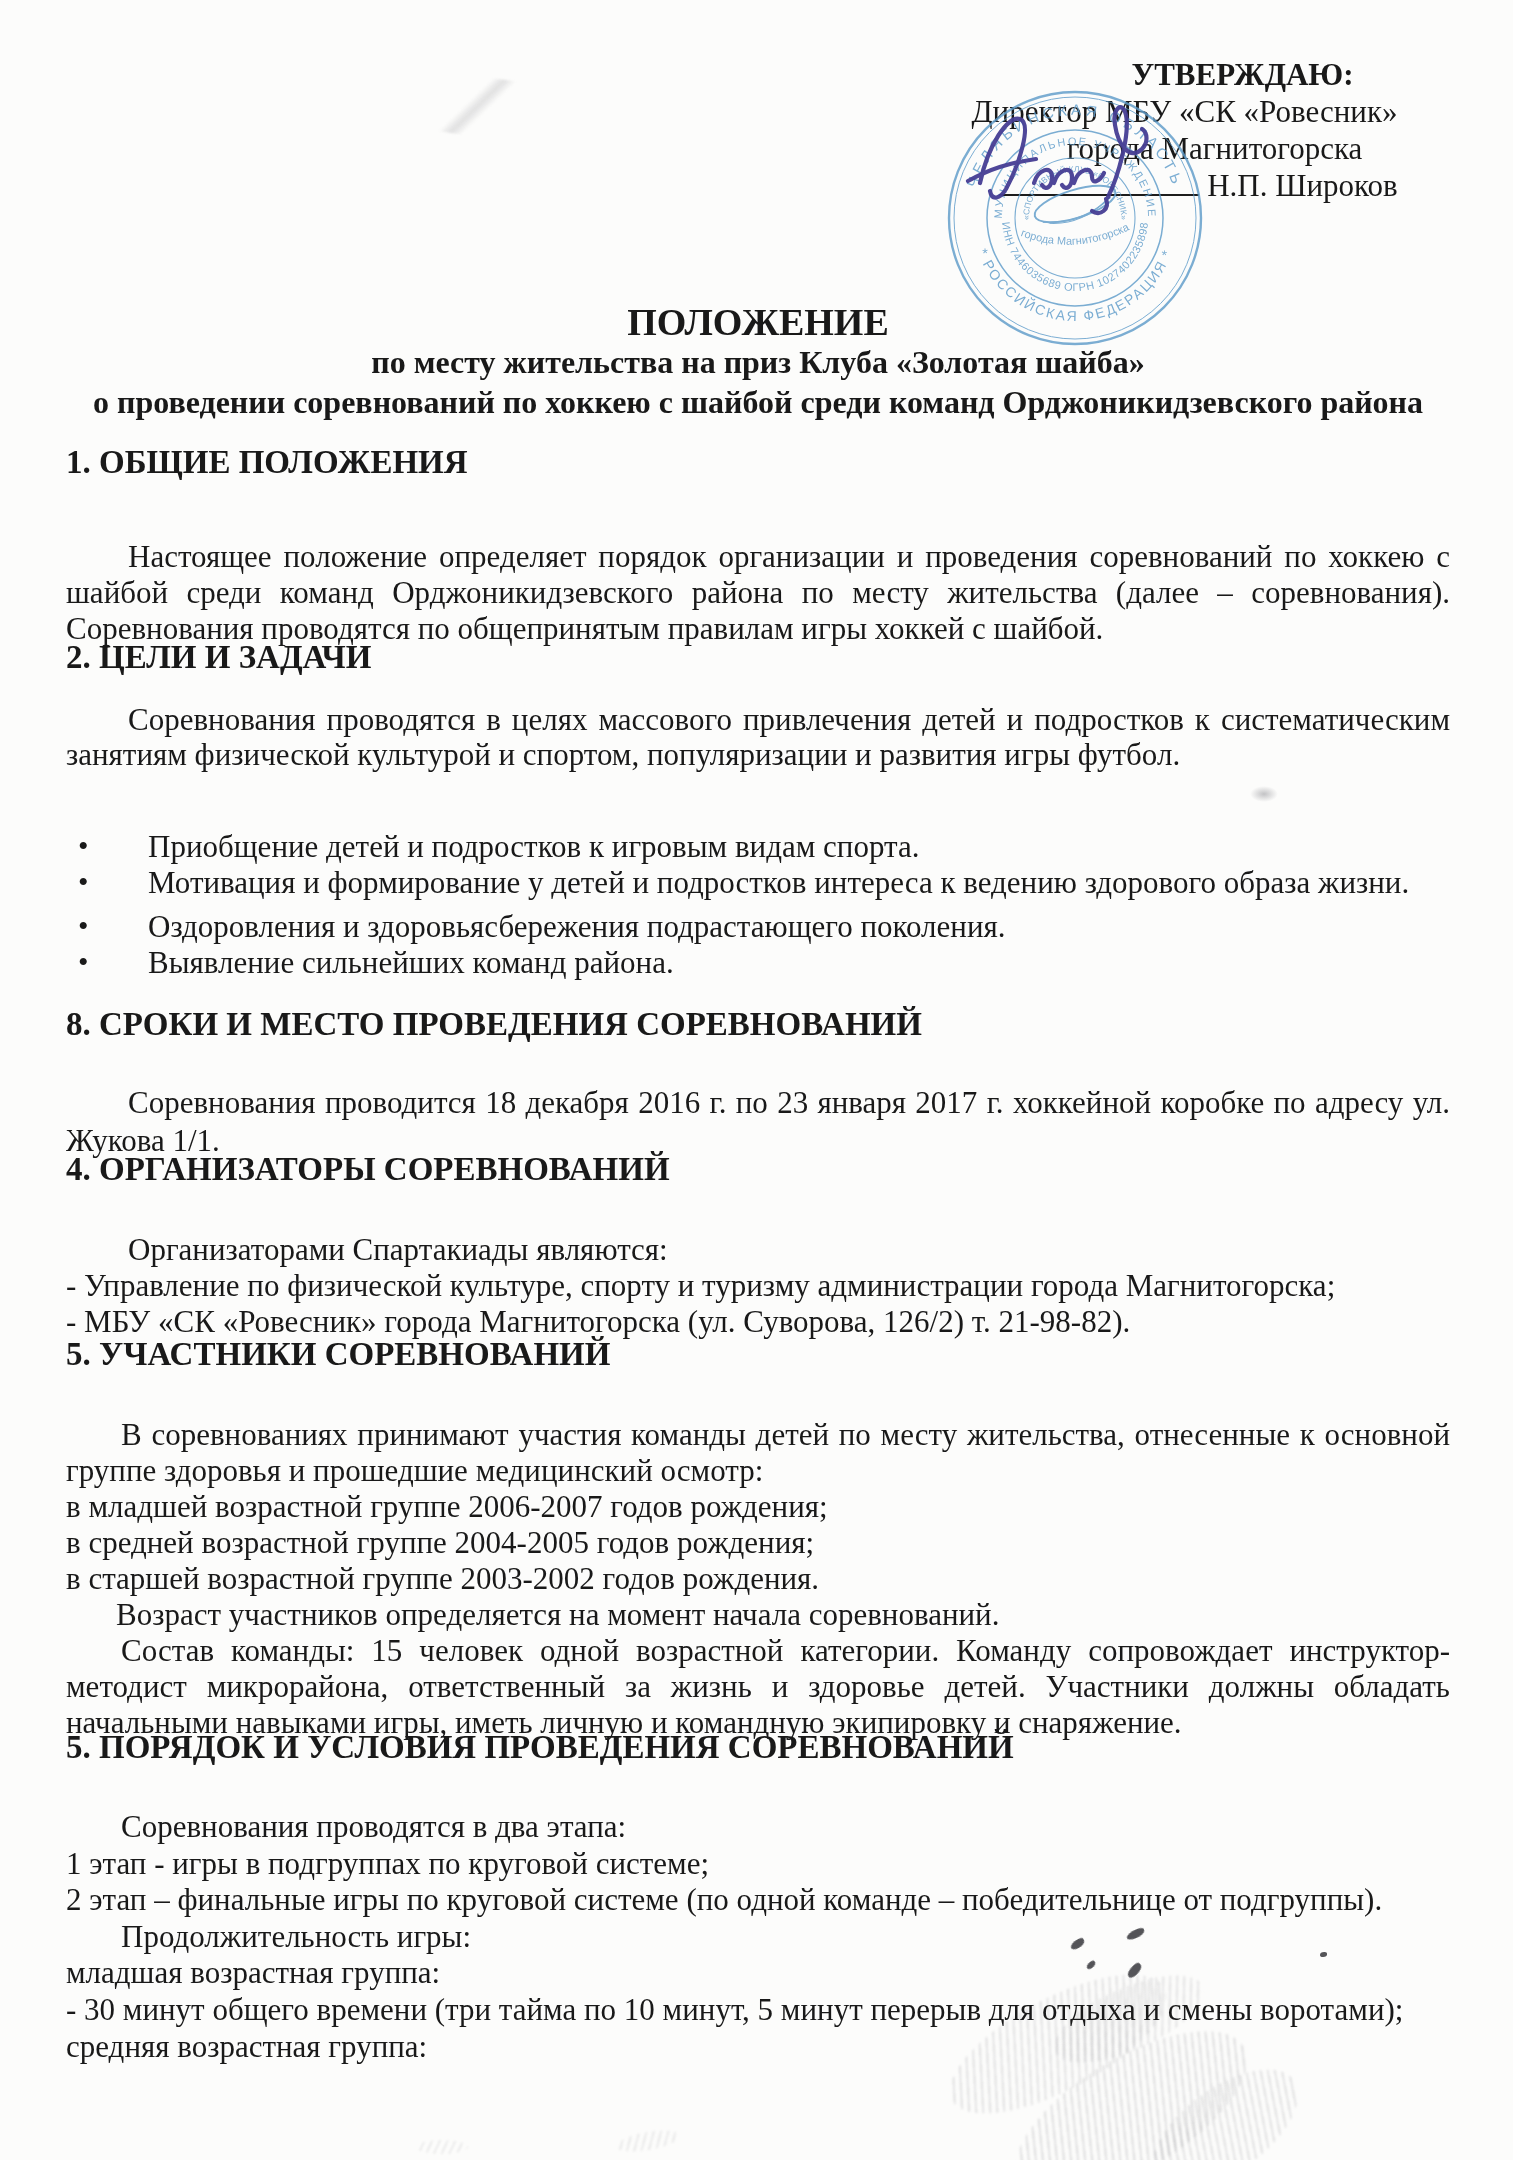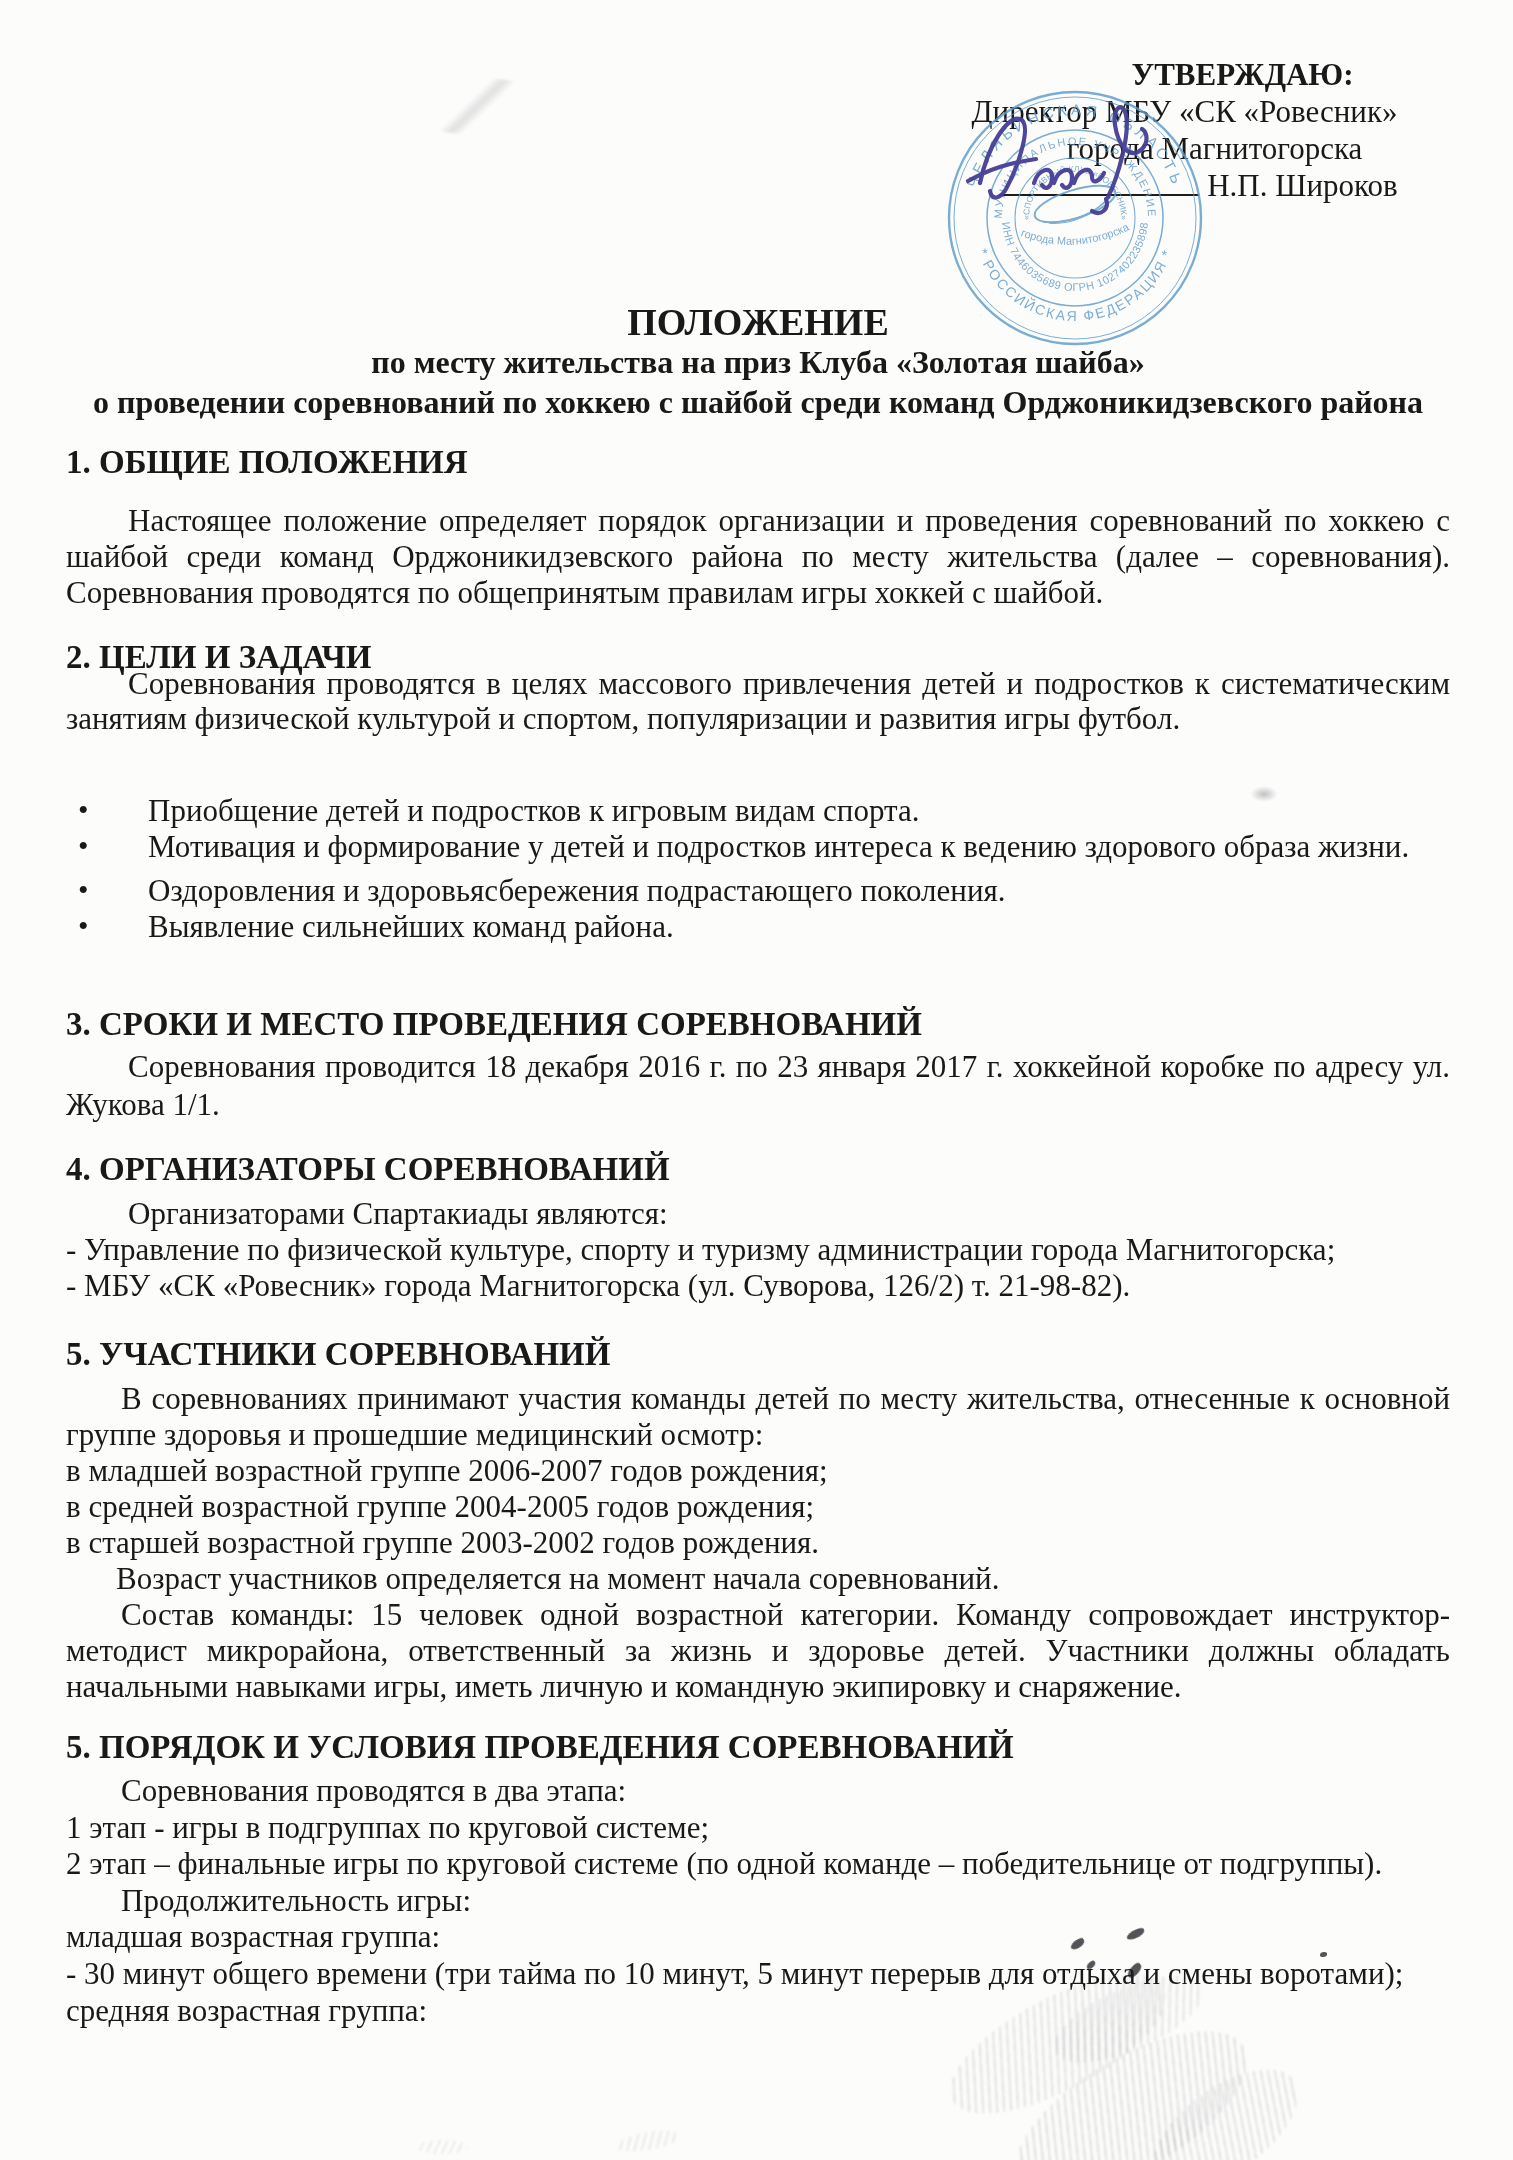--- a/index.html
+++ b/index.html
@@ -27,21 +27,21 @@
   .signature{left:950px;top:85px;z-index:4;}
 
   
   .title-block{top:302px;text-align:center;z-index:2;}
   .doc-title{font-size:38px;font-weight:bold;line-height:40px;}
   .doc-sub{font-size:32px;font-weight:bold;line-height:40px;}
 
   .sec-heading{font-size:33px;font-weight:bold;line-height:38px;
     z-index:2;}
 
-  .body-text{font-size:31px;line-height:36px;z-index:2;}
+  .body-text{font-size:31px;line-height:36px;z-index:2;margin-top:36px;}
   .just{text-align:justify;}
   .ind{text-indent:62px;}
 
   .bullet-item{position:relative;text-align:justify;}
   .bullet-item .dot{position:absolute;left:12px;top:-1px;font-size:30px;}
   .tabsp{display:inline-block;width:82px;}
   .mt8{margin-top:8px;}
 
   .s6-block{line-height:36.6px;}
 
@@ -134,21 +134,21 @@
 
   <div class="abs col sec-heading" style="top:638px">2. ЦЕЛИ И ЗАДАЧИ</div>
   <div class="abs col body-text just ind" style="top:666px;line-height:35px">Соревнования проводятся в целях массового привлечения детей и подростков к систематическим занятиям физической культурой и спортом, популяризации и развития игры футбол.</div>
   <div class="abs col body-text" style="top:793px">
     <div class="bullet-item"><span class="dot">•</span><span class="tabsp"></span><span>Приобщение детей и подростков к игровым видам спорта.</span></div>
     <div class="bullet-item"><span class="dot">•</span><span class="tabsp"></span><span>Мотивация и формирование у  детей и подростков интереса к ведению здорового образа жизни.</span></div>
     <div class="bullet-item mt8"><span class="dot">•</span><span class="tabsp"></span><span>Оздоровления и здоровьясбережения подрастающего поколения.</span></div>
     <div class="bullet-item"><span class="dot">•</span><span class="tabsp"></span><span>Выявление сильнейших команд района.</span></div>
   </div>
 
-  <div class="abs col sec-heading" style="top:1005px">3.  СРОКИ И МЕСТО ПРОВЕДЕНИЯ СОРЕВНОВАНИЙ</div>
+  <div class="abs col sec-heading" style="top:1005px">8.  СРОКИ И МЕСТО ПРОВЕДЕНИЯ СОРЕВНОВАНИЙ</div>
   <div class="abs col body-text just ind" style="top:1048px;line-height:38px">Соревнования проводится 18 декабря 2016 г. по 23 января 2017 г. хоккейной коробке по адресу ул. Жукова 1/1.</div>
 
   <div class="abs col sec-heading" style="top:1150px">4. ОРГАНИЗАТОРЫ СОРЕВНОВАНИЙ</div>
   <div class="abs col body-text" style="top:1196px">
     <div class="ind">Организаторами Спартакиады являются:</div>
     <div>-  Управление по физической культуре, спорту и туризму администрации города Магнитогорска;</div>
     <div>- МБУ «СК «Ровесник» города Магнитогорска (ул. Суворова, 126/2) т. 21-98-82).</div>
   </div>
 
   <div class="abs col sec-heading" style="top:1335px">5.  УЧАСТНИКИ СОРЕВНОВАНИЙ</div>

